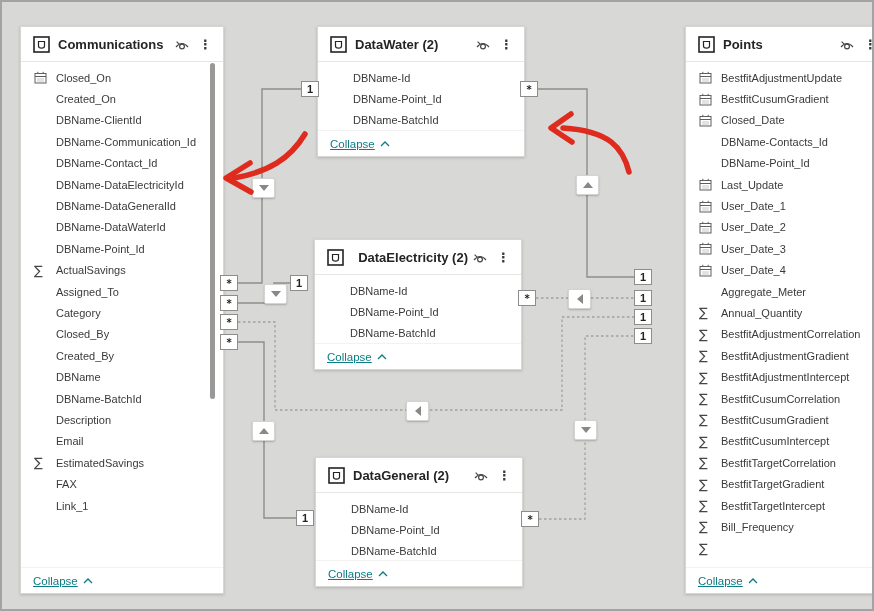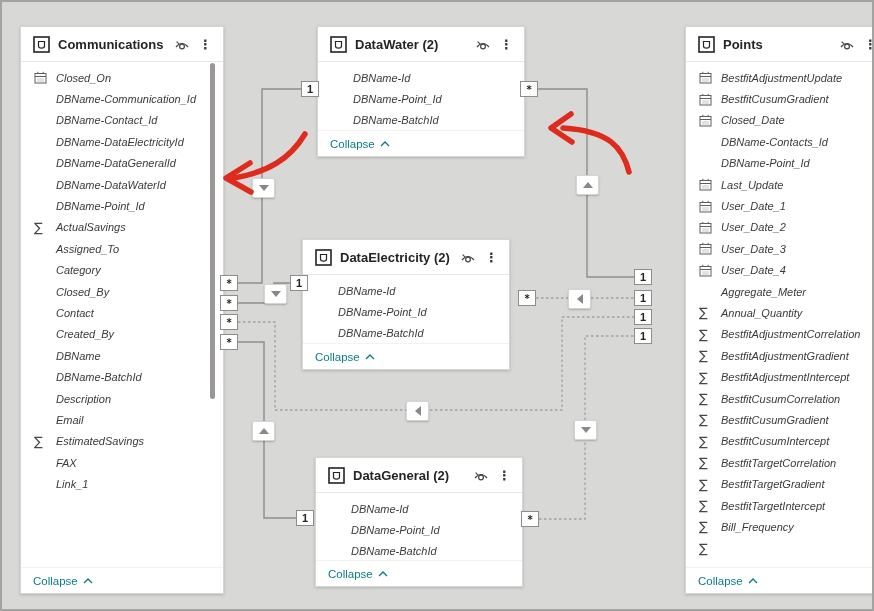--- a/index.html
+++ b/index.html
@@ -9,35 +9,35 @@
   .card{position:absolute;background:#ffffff;border:1px solid #d8d6d4;box-shadow:0 1px 3px rgba(0,0,0,.18);z-index:2;box-sizing:border-box;display:flex;flex-direction:column;}
   .card-header{display:flex;align-items:center;height:34px;border-bottom:1px solid #e8e6e4;padding:0 8px 0 12px;flex:0 0 auto;}
   .tbl-icon{flex:0 0 auto;margin-right:8px;display:flex;}
   .card-title{font-size:13px;font-weight:bold;color:#252423;flex:1 1 auto;white-space:nowrap;overflow:hidden;}
   .hdr-eye{flex:0 0 auto;margin:2px 6px 0 4px;display:flex;cursor:pointer;}
   .kebab{flex:0 0 auto;font-family:"DejaVu Sans",sans-serif;font-size:13px;font-weight:bold;color:#343a40;cursor:pointer;padding:0 3px;line-height:1;}
   .list{flex:1 1 auto;overflow:hidden;padding-top:5px;position:relative;}
   .field-row{display:flex;align-items:center;height:21.4px;padding-left:13px;cursor:pointer;}
   .f-icon{width:22px;flex:0 0 aupx;flex:0 0 22px;display:flex;align-items:center;color:#605e5c;}
   .f-icon .sigma{font-family:"DejaVu Sans",sans-serif;font-size:13px;color:#484644;line-height:1;}
-  .f-label{font-size:11px;color:#3b3a39;white-space:nowrap;font-style:italic;}
-  .collapse-row{flex:0 0 auto;height:25px;display:flex;align-items:center;padding-left:12px;color:#0b7c85;font-size:11.5px;cursor:pointer;border-top:1px solid #f3f2f1;}
+  .f-label{font-size:11px;color:#3b3a39;white-space:nowrap;}
+  .collapse-row{flex:0 0 auto;height:25px;display:flex;align-items:center;padding-left:12px;color:#0b7c85;font-size:11.5px;cursor:pointer;border-top:1px solid #f3f2f1;text-decoration:underline;}
   .collapse-row svg{margin-left:5px;}
   .badge{position:absolute;width:18px;height:16px;background:#fff;border:1px solid #8f8d8b;z-index:4;display:flex;align-items:center;justify-content:center;font-size:11px;font-weight:bold;color:#252423;box-sizing:border-box;cursor:pointer;}
   .badge.many{font-family:"DejaVu Sans",sans-serif;font-size:10px;}
   .marker{position:absolute;width:21px;height:18px;background:#fff;border:1px solid #d6d4d2;border-radius:2px;box-shadow:0 1px 2px rgba(0,0,0,.22);z-index:4;display:flex;align-items:center;justify-content:center;cursor:pointer;}
   .tri{width:0;height:0;}
   .tri.down{border-left:5px solid transparent;border-right:5px solid transparent;border-top:6px solid #8a8886;}
   .tri.up{border-left:5px solid transparent;border-right:5px solid transparent;border-bottom:6px solid #8a8886;}
   .tri.left{border-top:5px solid transparent;border-bottom:5px solid transparent;border-right:6px solid #8a8886;}
   .scroll-thumb{position:absolute;width:5px;background:#9a9896;border-radius:3px;z-index:3;cursor:pointer;}
   
   #card-comm{left:18px;top:24px;width:204px;height:568px;}
   #card-dw{left:315px;top:24px;width:208px;height:131px;}
-  #card-de{left:300px;top:237px;width:208px;height:131px;}
+  #card-de{left:312px;top:237px;width:208px;height:131px;text-align:right;}
   #card-dg{left:313px;top:455px;width:208px;height:130px;}
   #card-points{left:683px;top:24px;width:204px;height:568px;}
 </style>
 </head>
 <body>
 
 <div id="canvas">
 
   <svg class="lines" width="874" height="611">
     <path d="M236 281 H260 V87 H299" fill="none" stroke="#8f8d8b" stroke-width="1.4"></path>
@@ -76,20 +76,28 @@
               <line x1="3.8" y1="0.8" x2="3.8" y2="3" stroke="#605e5c" stroke-width="1"></line>
               <line x1="9.2" y1="0.8" x2="9.2" y2="3" stroke="#605e5c" stroke-width="1"></line>
               <line x1="3" y1="8" x2="10" y2="8" stroke="#c8c6c4" stroke-width="1"></line>
               <line x1="3" y1="10" x2="10" y2="10" stroke="#c8c6c4" stroke-width="1"></line>
             </svg>
           </span>
           <span class="f-label">Closed_On</span>
         </div>
         <div class="field-row">
           <span class="f-icon"></span>
+          <span class="f-label">Created_On</span>
+        </div>
+        <div class="field-row">
+          <span class="f-icon"></span>
+          <span class="f-label">DBName-ClientId</span>
+        </div>
+        <div class="field-row">
+          <span class="f-icon"></span>
           <span class="f-label">DBName-Communication_Id</span>
         </div>
         <div class="field-row">
           <span class="f-icon"></span>
           <span class="f-label">DBName-Contact_Id</span>
         </div>
         <div class="field-row">
           <span class="f-icon"></span>
           <span class="f-label">DBName-DataElectricityId</span>
         </div>
@@ -115,24 +123,20 @@
           <span class="f-icon"></span>
           <span class="f-label">Assigned_To</span>
         </div>
         <div class="field-row">
           <span class="f-icon"></span>
           <span class="f-label">Category</span>
         </div>
         <div class="field-row">
           <span class="f-icon"></span>
           <span class="f-label">Closed_By</span>
-        </div>
-        <div class="field-row">
-          <span class="f-icon"></span>
-          <span class="f-label">Contact</span>
         </div>
         <div class="field-row">
           <span class="f-icon"></span>
           <span class="f-label">Created_By</span>
         </div>
         <div class="field-row">
           <span class="f-icon"></span>
           <span class="f-label">DBName</span>
         </div>
         <div class="field-row">

